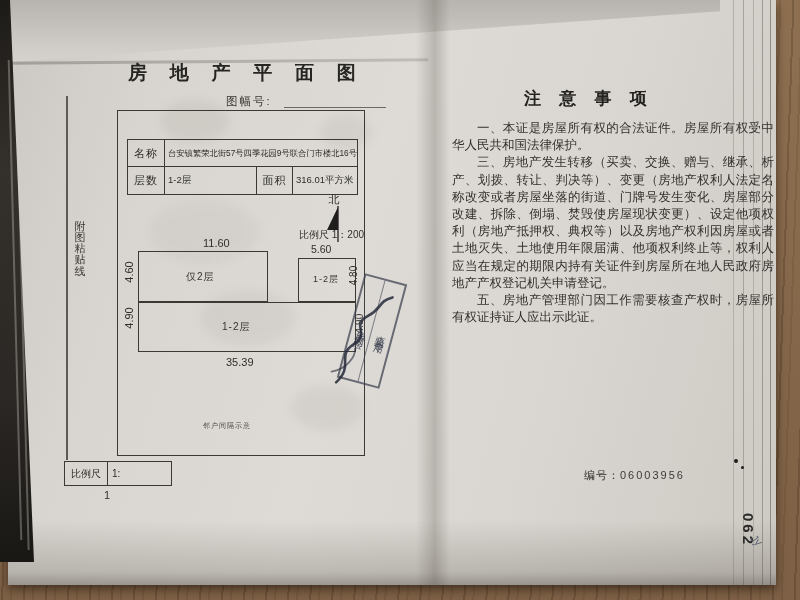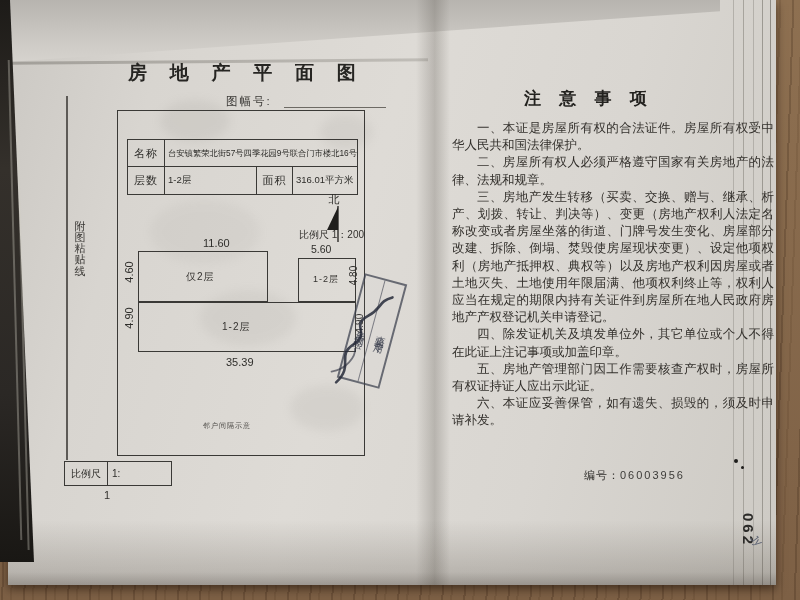--- a/index.html
+++ b/index.html
@@ -166,25 +166,22 @@
 
   <div class="scale-box">
     <div>比例尺</div>
     <div>1:</div>
   </div>
   <div class="lp-pagenum">1</div>
 
   <div class="rp-title">注 意 事 项</div>
   <div class="rp-body">
     <p>一、本证是房屋所有权的合法证件。房屋所有权受中华人民共和国法律保护。</p>
-    <p>二、房屋所有权人必须严格遵守国家有关房地产的法律、法规和规章。</p>
     <p>三、房地产发生转移（买卖、交换、赠与、继承、析产、划拨、转让、判决等）、变更（房地产权利人法定名称改变或者房屋坐落的街道、门牌号发生变化、房屋部分改建、拆除、倒塌、焚毁使房屋现状变更）、设定他项权利（房地产抵押权、典权等）以及房地产权利因房屋或者土地灭失、土地使用年限届满、他项权利终止等，权利人应当在规定的期限内持有关证件到房屋所在地人民政府房地产产权登记机关申请登记。</p>
-    <p>四、除发证机关及填发单位外，其它单位或个人不得在此证上注记事项或加盖印章。</p>
     <p>五、房地产管理部门因工作需要核查产权时，房屋所有权证持证人应出示此证。</p>
-    <p>六、本证应妥善保管，如有遗失、损毁的，须及时申请补发。</p>
   </div>
   <div class="serial">
     <span>编号：</span><span class="val">06003956</span>
   </div>
   <div class="side-code">062</div>
   <div class="hand-mark">Jy</div>
   <div class="ink-dot" style="left:734px; top:459px; width:4px; height:4px;"></div>
   <div class="ink-dot" style="left:741px; top:466px; width:3px; height:3px;"></div>
 
   <div class="stamp">

